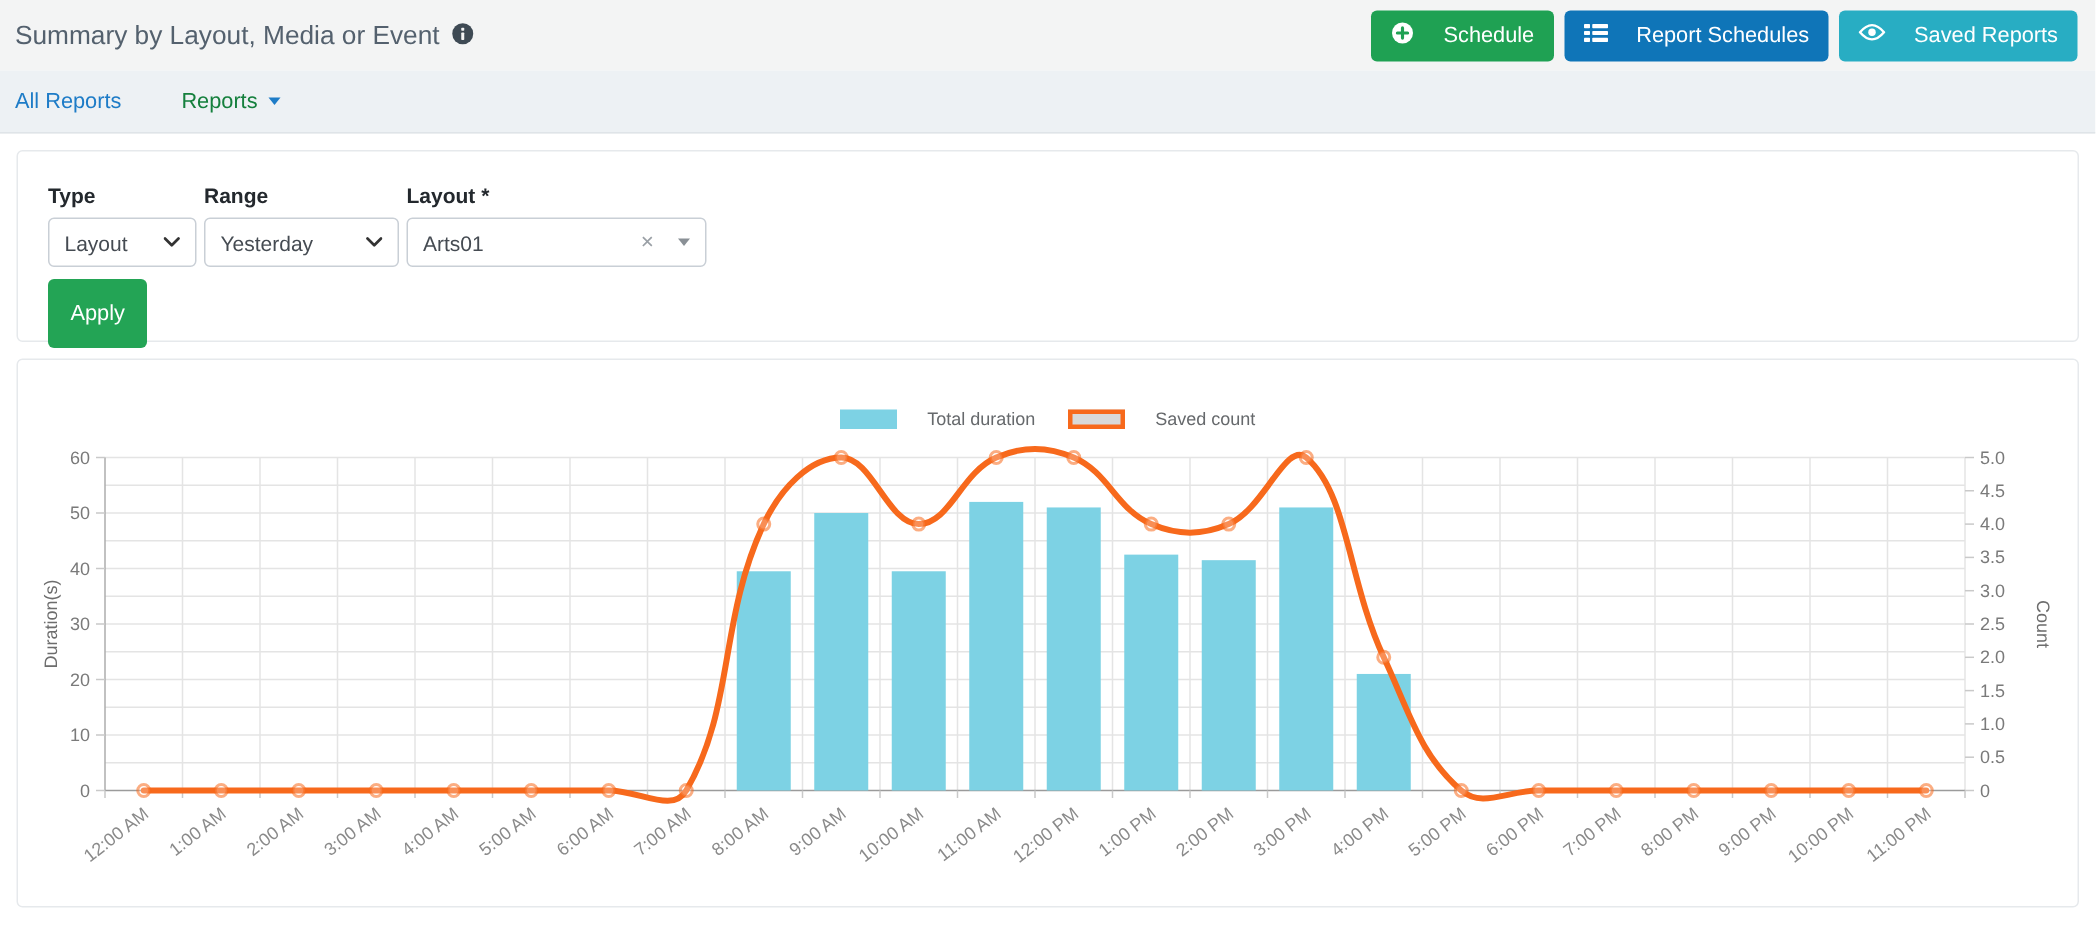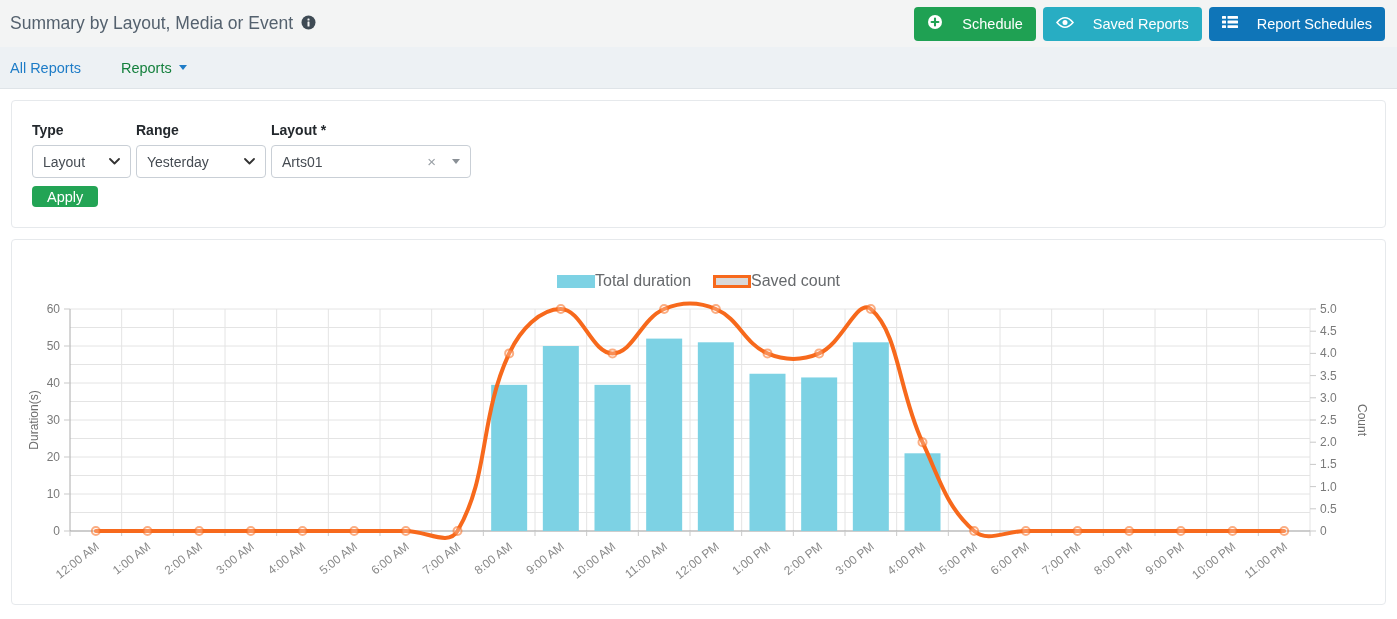--- a/index.html
+++ b/index.html
@@ -61,25 +61,25 @@
   .select .sel-val { margin-right: auto; }
   .w-range { width: 130px; }
   .w-type { width: 99px; }
   .w-layout { width: 200px; }
   .clear-x { color: #9AA0A6; font-size: 15px; line-height: 1; margin-right: 16px; cursor: pointer; }
   .s2-caret {
     width: 0; height: 0;
     border-left: 4.5px solid transparent; border-right: 4.5px solid transparent;
     border-top: 5px solid #8A9096;
   }
-  .apply-btn { margin-top: 8px; height: 21px; padding: 0 15px; font-size: 14.5px; }
+  .apply-btn { margin-top: 8px; height: 46px; padding: 0 15px; font-size: 14.5px; }
   
   .chart-panel { height: 366px; padding: 6px 12px; }
   .legend { display: flex; justify-content: center; align-items: center; gap: 22px; margin-top: 26px; }
-  .legend-item { display: inline-flex; align-items: center; gap: 0; font-size: 16px; color: #66696C; cursor: pointer; }
+  .legend-item { display: inline-flex; align-items: center; gap: 20px; font-size: 12px; color: #66696C; cursor: pointer; }
   .legend-box { width: 38px; height: 13px; display: inline-block; }
   .chart-svg { display: block; width: 100%; height: auto; margin-top: 5px; }
 </style>
 </head>
 <body>
 
 <header class="top-header">
   <div class="title-wrap">
     <h1 class="page-title">Summary by Layout, Media or Event</h1>
     <span class="info-icon">
@@ -93,43 +93,43 @@
   <div class="hdr-btns">
     <button class="btn" style="background: rgb(31, 161, 83);">
       <span>
         <svg width="16" height="16" viewBox="0 0 16 16">
             <circle cx="8" cy="8" r="7" fill="#ffffff"></circle>
             <path class="plus-stroke" d="M8 4.6v6.8M4.6 8h6.8" stroke="#1FA153" stroke-width="2.1" stroke-linecap="round"></path>
           </svg>
       </span>
       <span>Schedule</span>
     </button>
-    <button class="btn" style="background: rgb(40, 173, 195);">
-      <span>
-        <svg width="18" height="13" viewBox="0 0 18 13">
-            <path d="M1 6.5 Q9 -3 17 6.5 Q9 16 1 6.5 Z" fill="none" stroke="#fff" stroke-width="1.6"></path>
-            <circle cx="9" cy="6.5" r="2.5" fill="#fff"></circle>
-          </svg>
-      </span>
-      <span>Saved Reports</span>
-    </button>
     <button class="btn" style="background: rgb(15, 117, 184);">
       <span>
         <svg width="16" height="14" viewBox="0 0 16 14">
             <g fill="#fff">
               <rect x="0" y="1" width="4" height="2.8" rx="0.5"></rect>
               <rect x="5.5" y="1" width="10.5" height="2.8" rx="0.5"></rect>
               <rect x="0" y="5.6" width="4" height="2.8" rx="0.5"></rect>
               <rect x="5.5" y="5.6" width="10.5" height="2.8" rx="0.5"></rect>
               <rect x="0" y="10.2" width="4" height="2.8" rx="0.5"></rect>
               <rect x="5.5" y="10.2" width="10.5" height="2.8" rx="0.5"></rect>
             </g>
           </svg>
       </span>
       <span>Report Schedules</span>
+    </button>
+    <button class="btn" style="background: rgb(40, 173, 195);">
+      <span>
+        <svg width="18" height="13" viewBox="0 0 18 13">
+            <path d="M1 6.5 Q9 -3 17 6.5 Q9 16 1 6.5 Z" fill="none" stroke="#fff" stroke-width="1.6"></path>
+            <circle cx="9" cy="6.5" r="2.5" fill="#fff"></circle>
+          </svg>
+      </span>
+      <span>Saved Reports</span>
     </button>
   </div>
 </header>
 
 <nav class="nav-bar">
   <a class="nav-link" style="color: rgb(30, 124, 199); justify-content: center;">
       <span>All Reports</span>
     </a>
   <a class="nav-link" style="color: #15803d;">
     <span>Reports</span>

